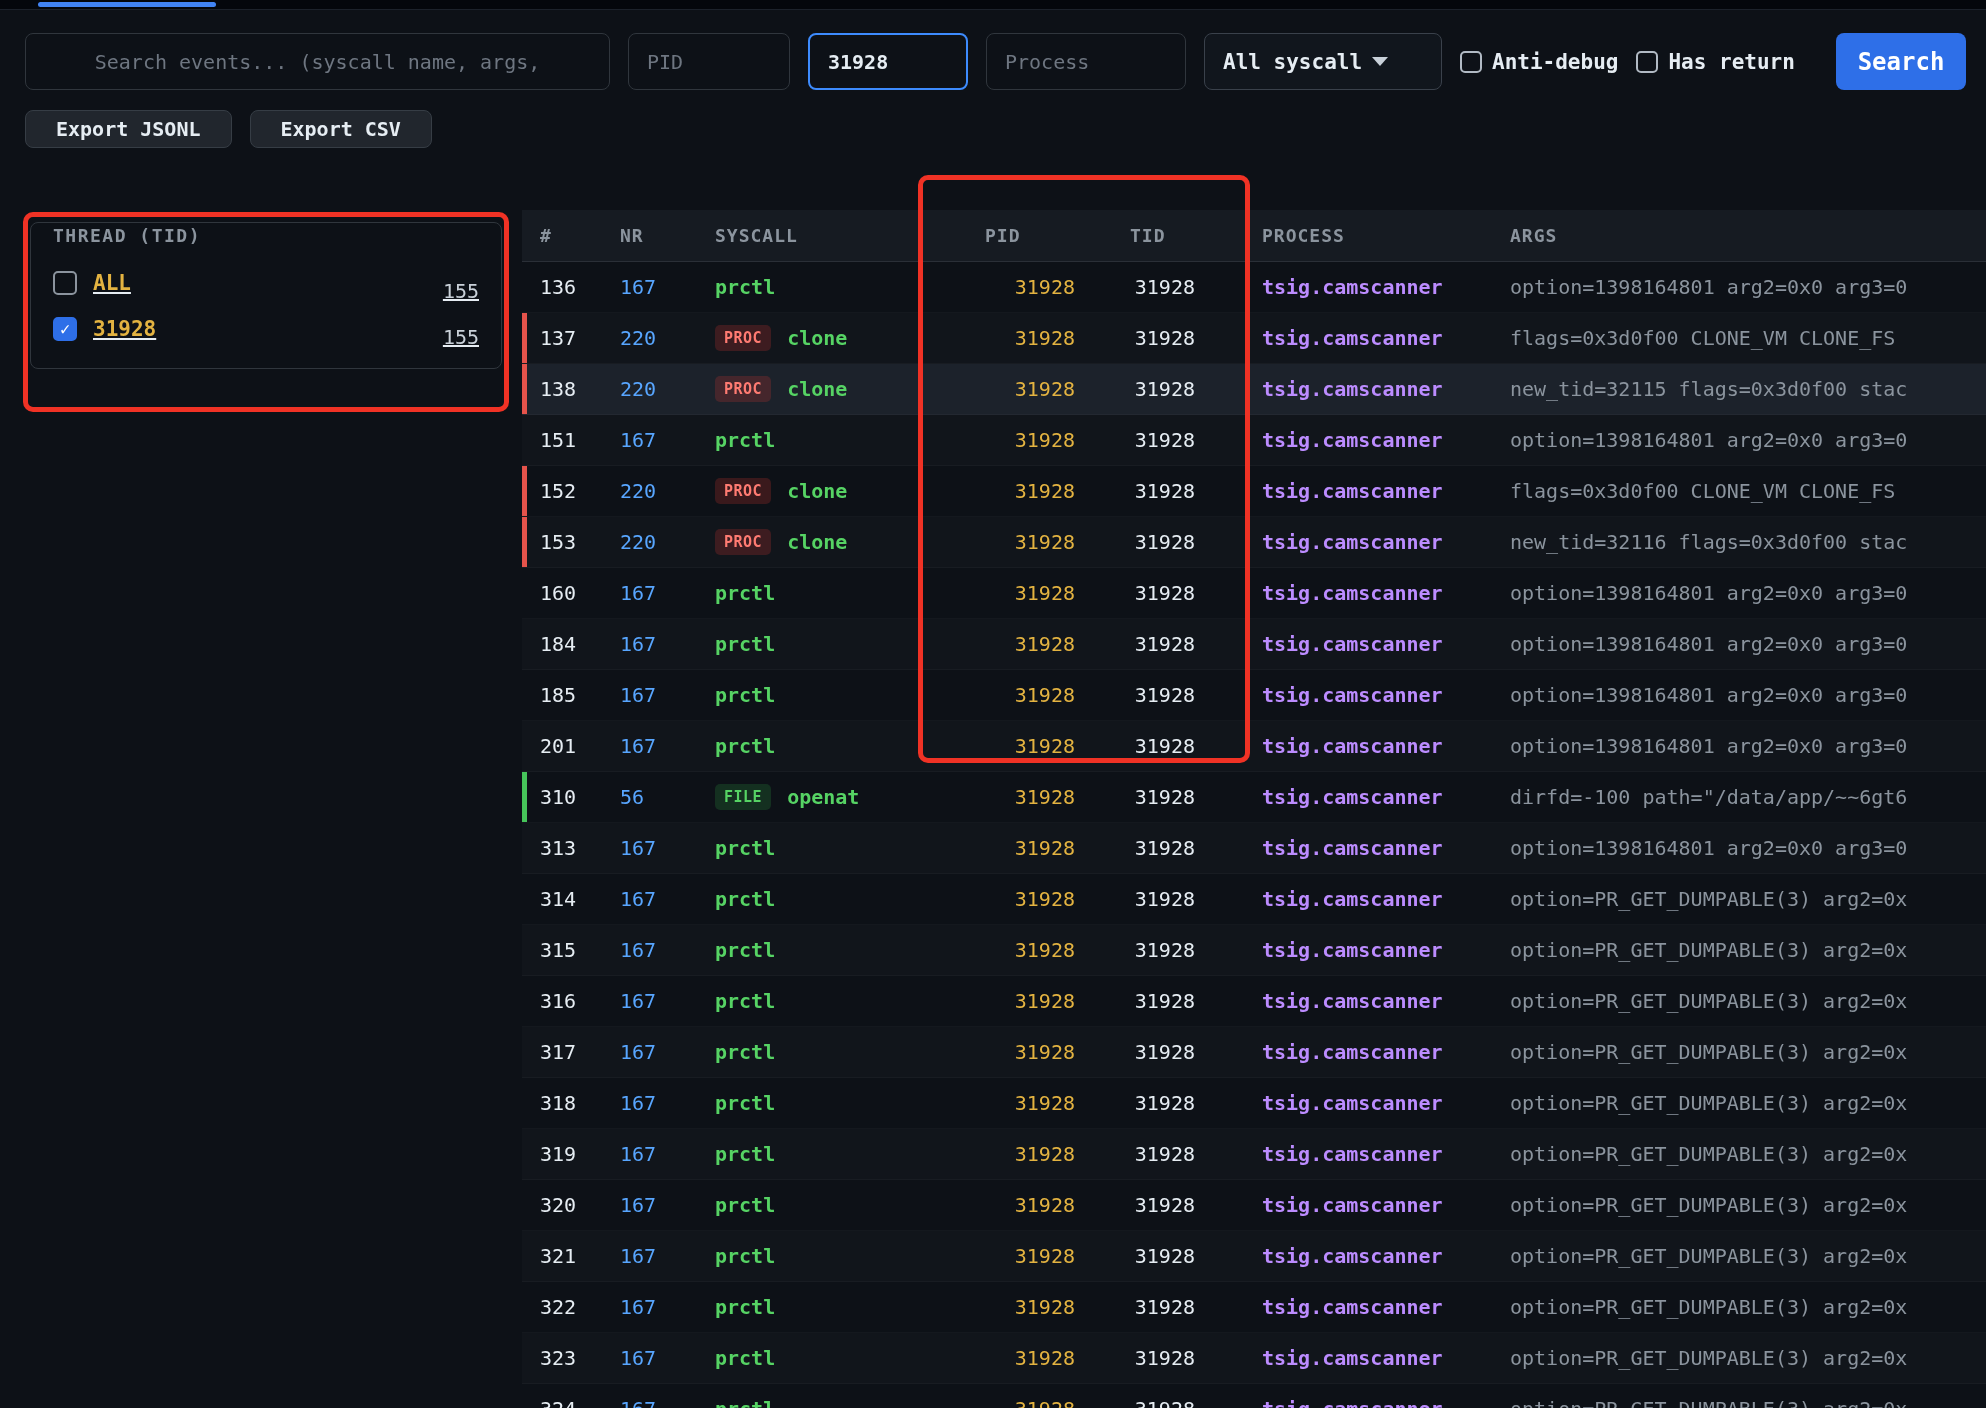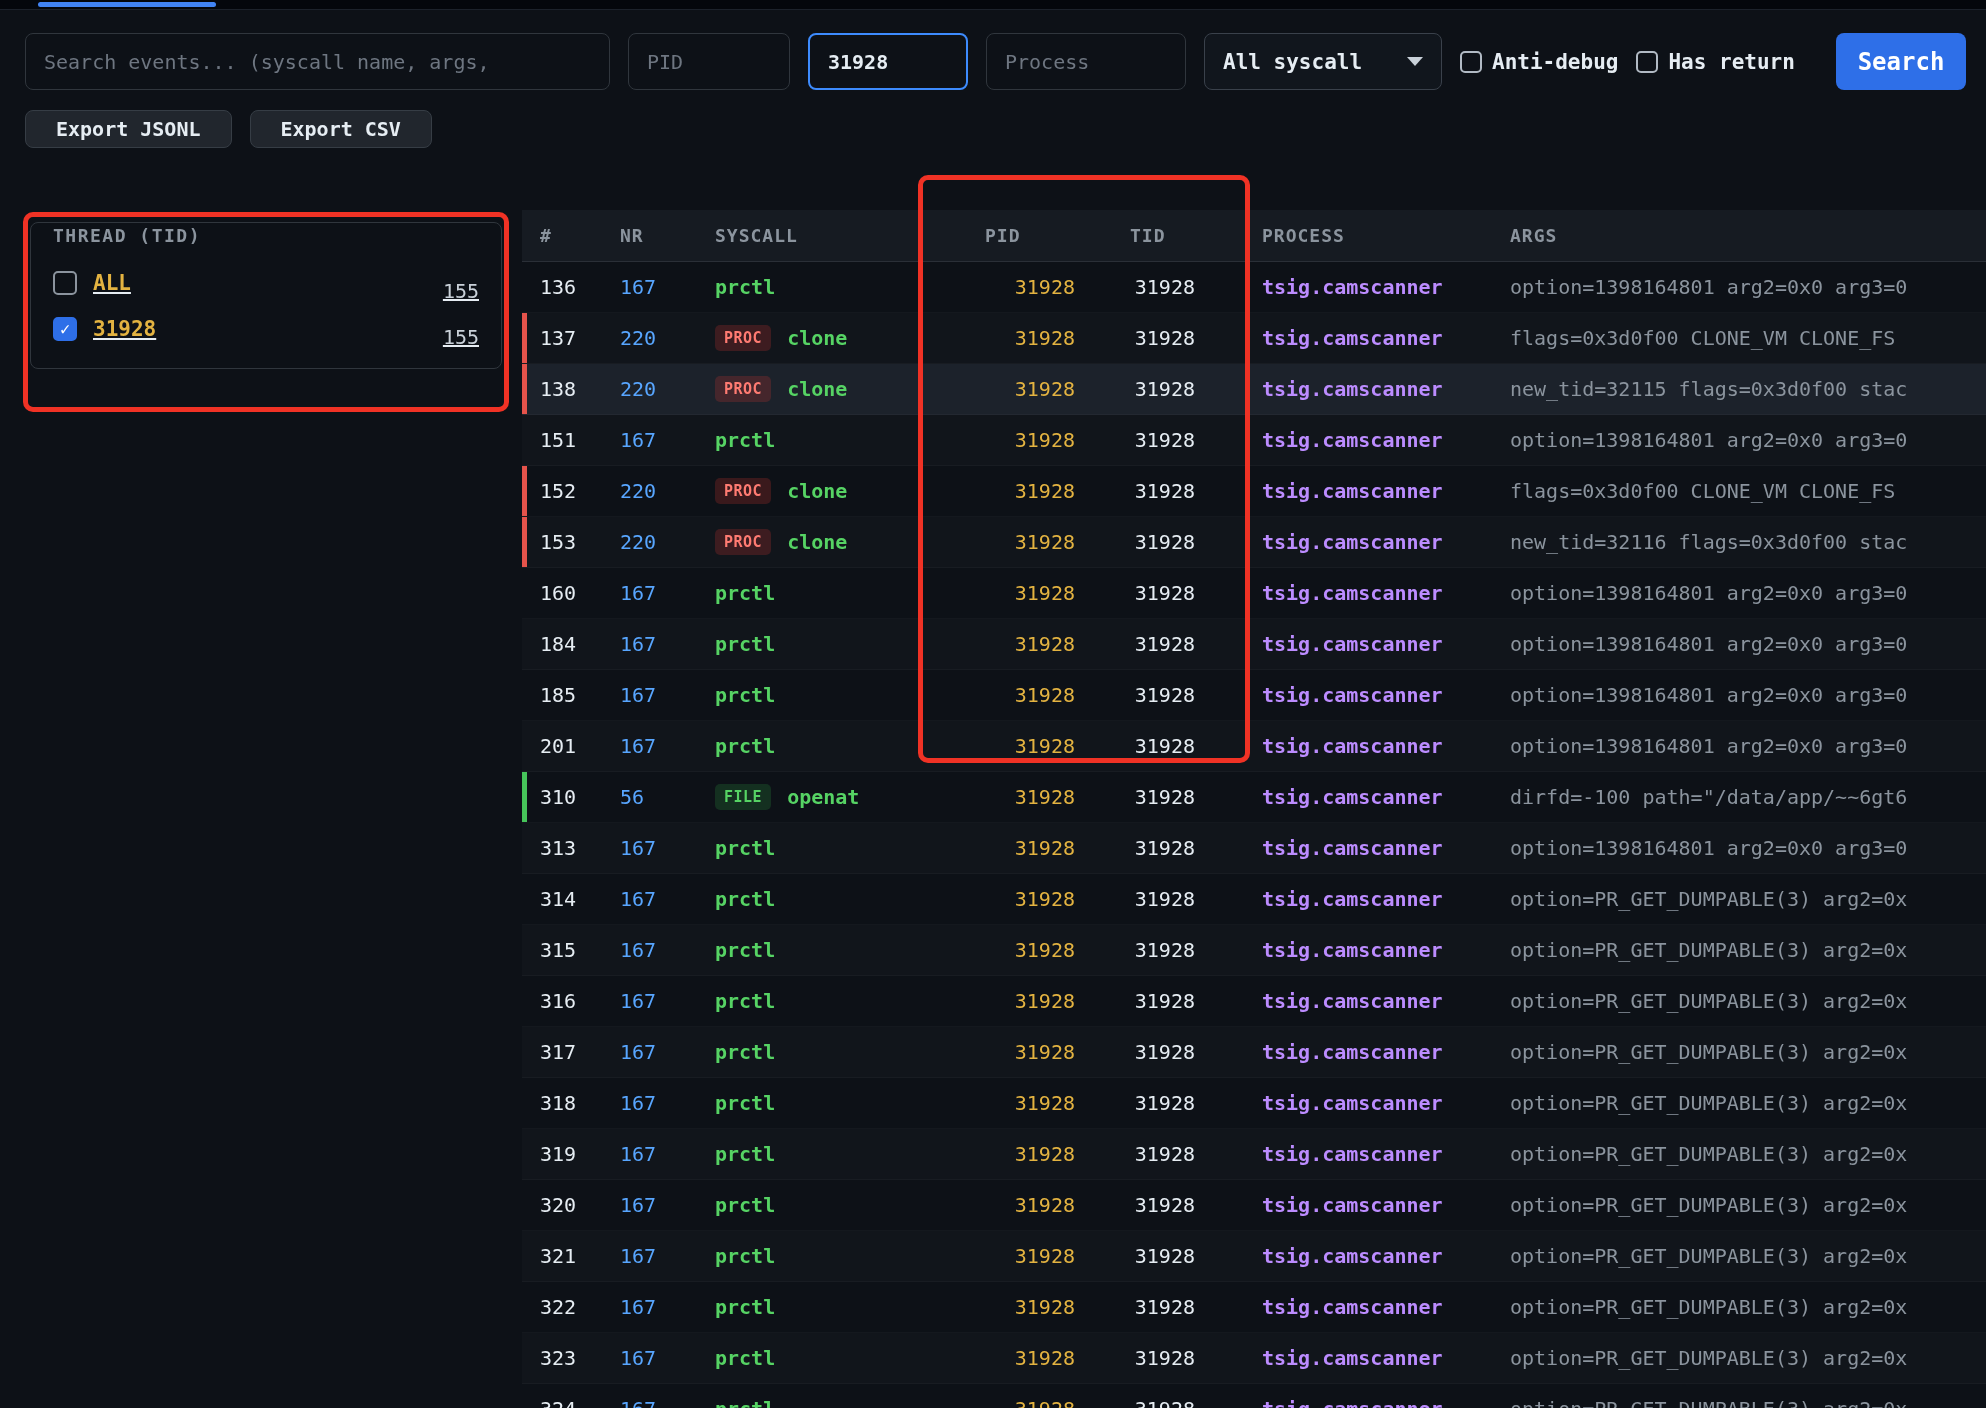--- a/index.html
+++ b/index.html
@@ -9,26 +9,26 @@
 
   
   .top-strip { position:absolute; top:0; left:0; width:100%; height:10px; background:#04070c; border-bottom:1px solid #1c222b; z-index:5; }
   .tab-indicator { position:absolute; top:2px; left:38px; width:178px; height:5px; background:#4184f4; border-radius:3px; }
 
   
   .topbar { position:absolute; top:33px; left:25px; right:20px; display:flex; align-items:center; gap:18px; z-index:10; }
   .input { height:57px; background:#0d1117; border:1px solid #30363d; border-radius:8px; color:#e6edf3;
            font-family:"DejaVu Sans Mono", monospace; font-size:20px; padding:0 18px; outline:none; }
   .input::placeholder { color:#6e7681; }
-  .in-search { width:585px; }
+  .in-search { width:585px;text-align:center; }
   .in-pid { width:162px; }
   .in-tid { width:160px; border:2px solid #3d8bfd; font-weight:bold; }
   .in-process { width:200px; }
   .select { width:238px; height:57px; background:#11161d; border:1px solid #3a414b; border-radius:8px;
-            display:flex; align-items:center; justify-content:space-between; padding:0 18px; font-size:21px;
+            display:flex; align-items:center; padding:0 18px; font-size:21px;
             font-weight:bold; cursor:pointer; }
   .chevron { width:0; height:0; border-left:8px solid transparent; border-right:8px solid transparent;
              border-top:9px solid #c9d1d9; margin-left:10px; }
   .check-group { display:flex; align-items:center; gap:10px; cursor:pointer; }
   .cbx { width:22px; height:22px; border:2px solid #b1bac4; border-radius:5px; background:#0d1117; flex:none; }
   .check-label { font-size:21px; color:#e6edf3; font-weight:bold; white-space:nowrap; }
   .btn-search { margin-left:auto; width:130px; height:57px; background:#2e6fe8; border:none; border-radius:8px;
                 color:#ffffff; font-family:"DejaVu Sans Mono", monospace; font-size:24px; font-weight:bold; cursor:pointer; }
   .exportbar { position:absolute; top:110px; left:25px; display:flex; gap:18px; z-index:10; }
   .btn-export { height:38px; padding:0 30px; background:#21262d; border:1px solid #363d45; border-radius:8px;

